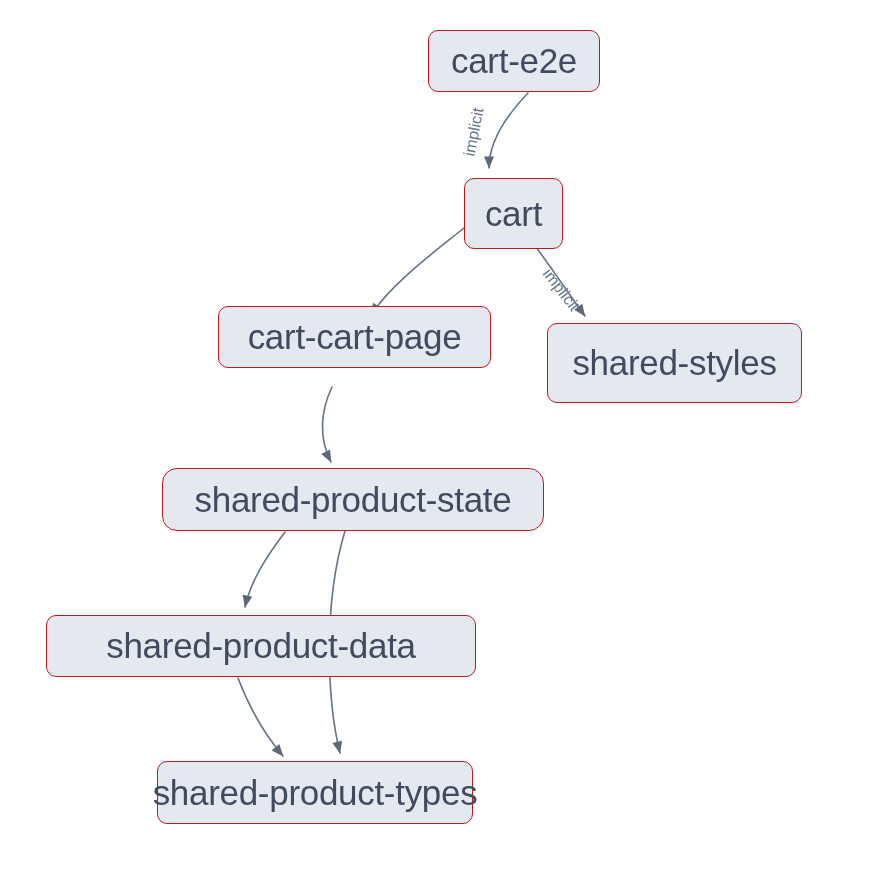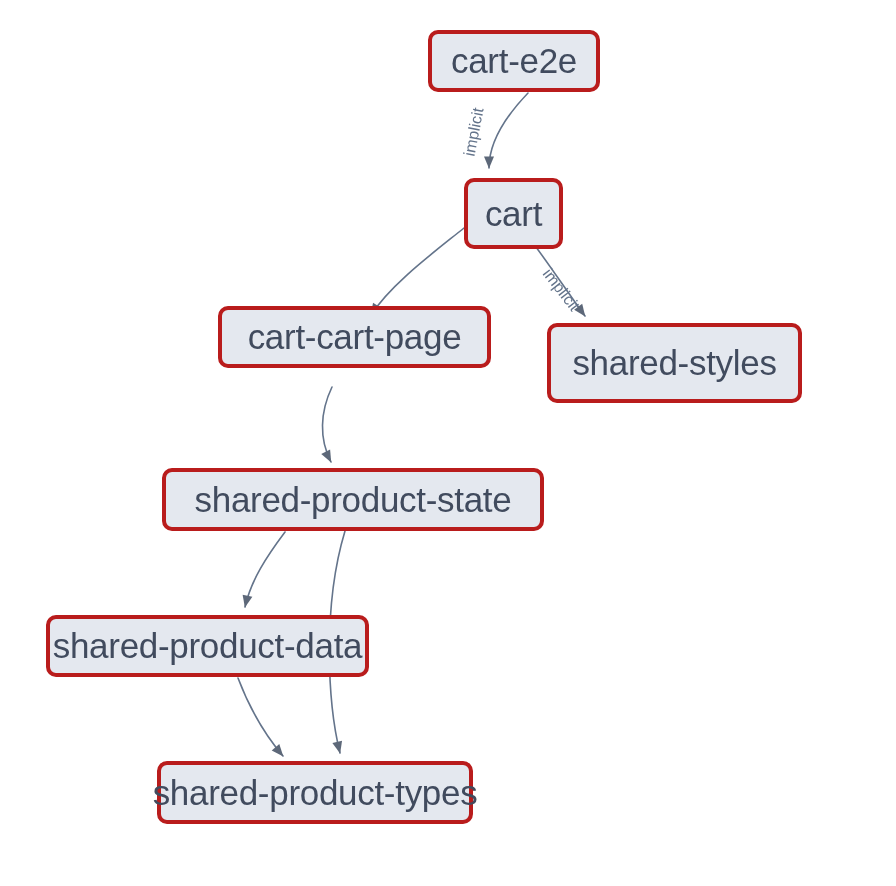--- a/index.html
+++ b/index.html
@@ -30,21 +30,21 @@
   .edge-label {
     font-family: "Liberation Sans", "DejaVu Sans", sans-serif;
     font-size: 16px;
     fill: #64748b;
   }
   .node {
     position: absolute;
     z-index: 2;
     box-sizing: border-box;
     background: #e4e8ef;
-    border: 4px solid #b91c1c;
+    border: 1px solid #b91c1c;
     border-radius: 10px;
     color: #414b5e;
     font-size: 35px;
     letter-spacing: -0.3px;
     display: flex;
     align-items: center;
     justify-content: center;
     white-space: nowrap;
     cursor: pointer;
   }
@@ -74,19 +74,19 @@
   </svg>
 
   <div class="node" style="left:428px; top:30px;  width:172px; height:62px;">cart-e2e</div>
 
   <div class="node" style="left:464px; top:178px; width:99px;  height:71px;">cart</div>
 
   <div class="node" style="left:218px; top:306px; width:273px; height:62px;">cart-cart-page</div>
 
   <div class="node" style="left:547px; top:323px; width:255px; height:80px;">shared-styles</div>
 
-  <div class="node" style="left:162px; top:468px; width:382px; height:63px;">shared-product-state</div>
+  <div class="node" style="left:162px; top:468px; width:382px; height:63px;border-radius:15px;">shared-product-state</div>
 
-  <div class="node" style="left:46px;  top:615px; width:323px; height:62px;">shared-product-data</div>
+  <div class="node" style="left:46px;  top:615px; width:430px; height:62px;">shared-product-data</div>
 
   <div class="node" style="left:157px; top:761px; width:316px; height:63px;">shared-product-types</div>
 
 </div>
 
 </body></html>

